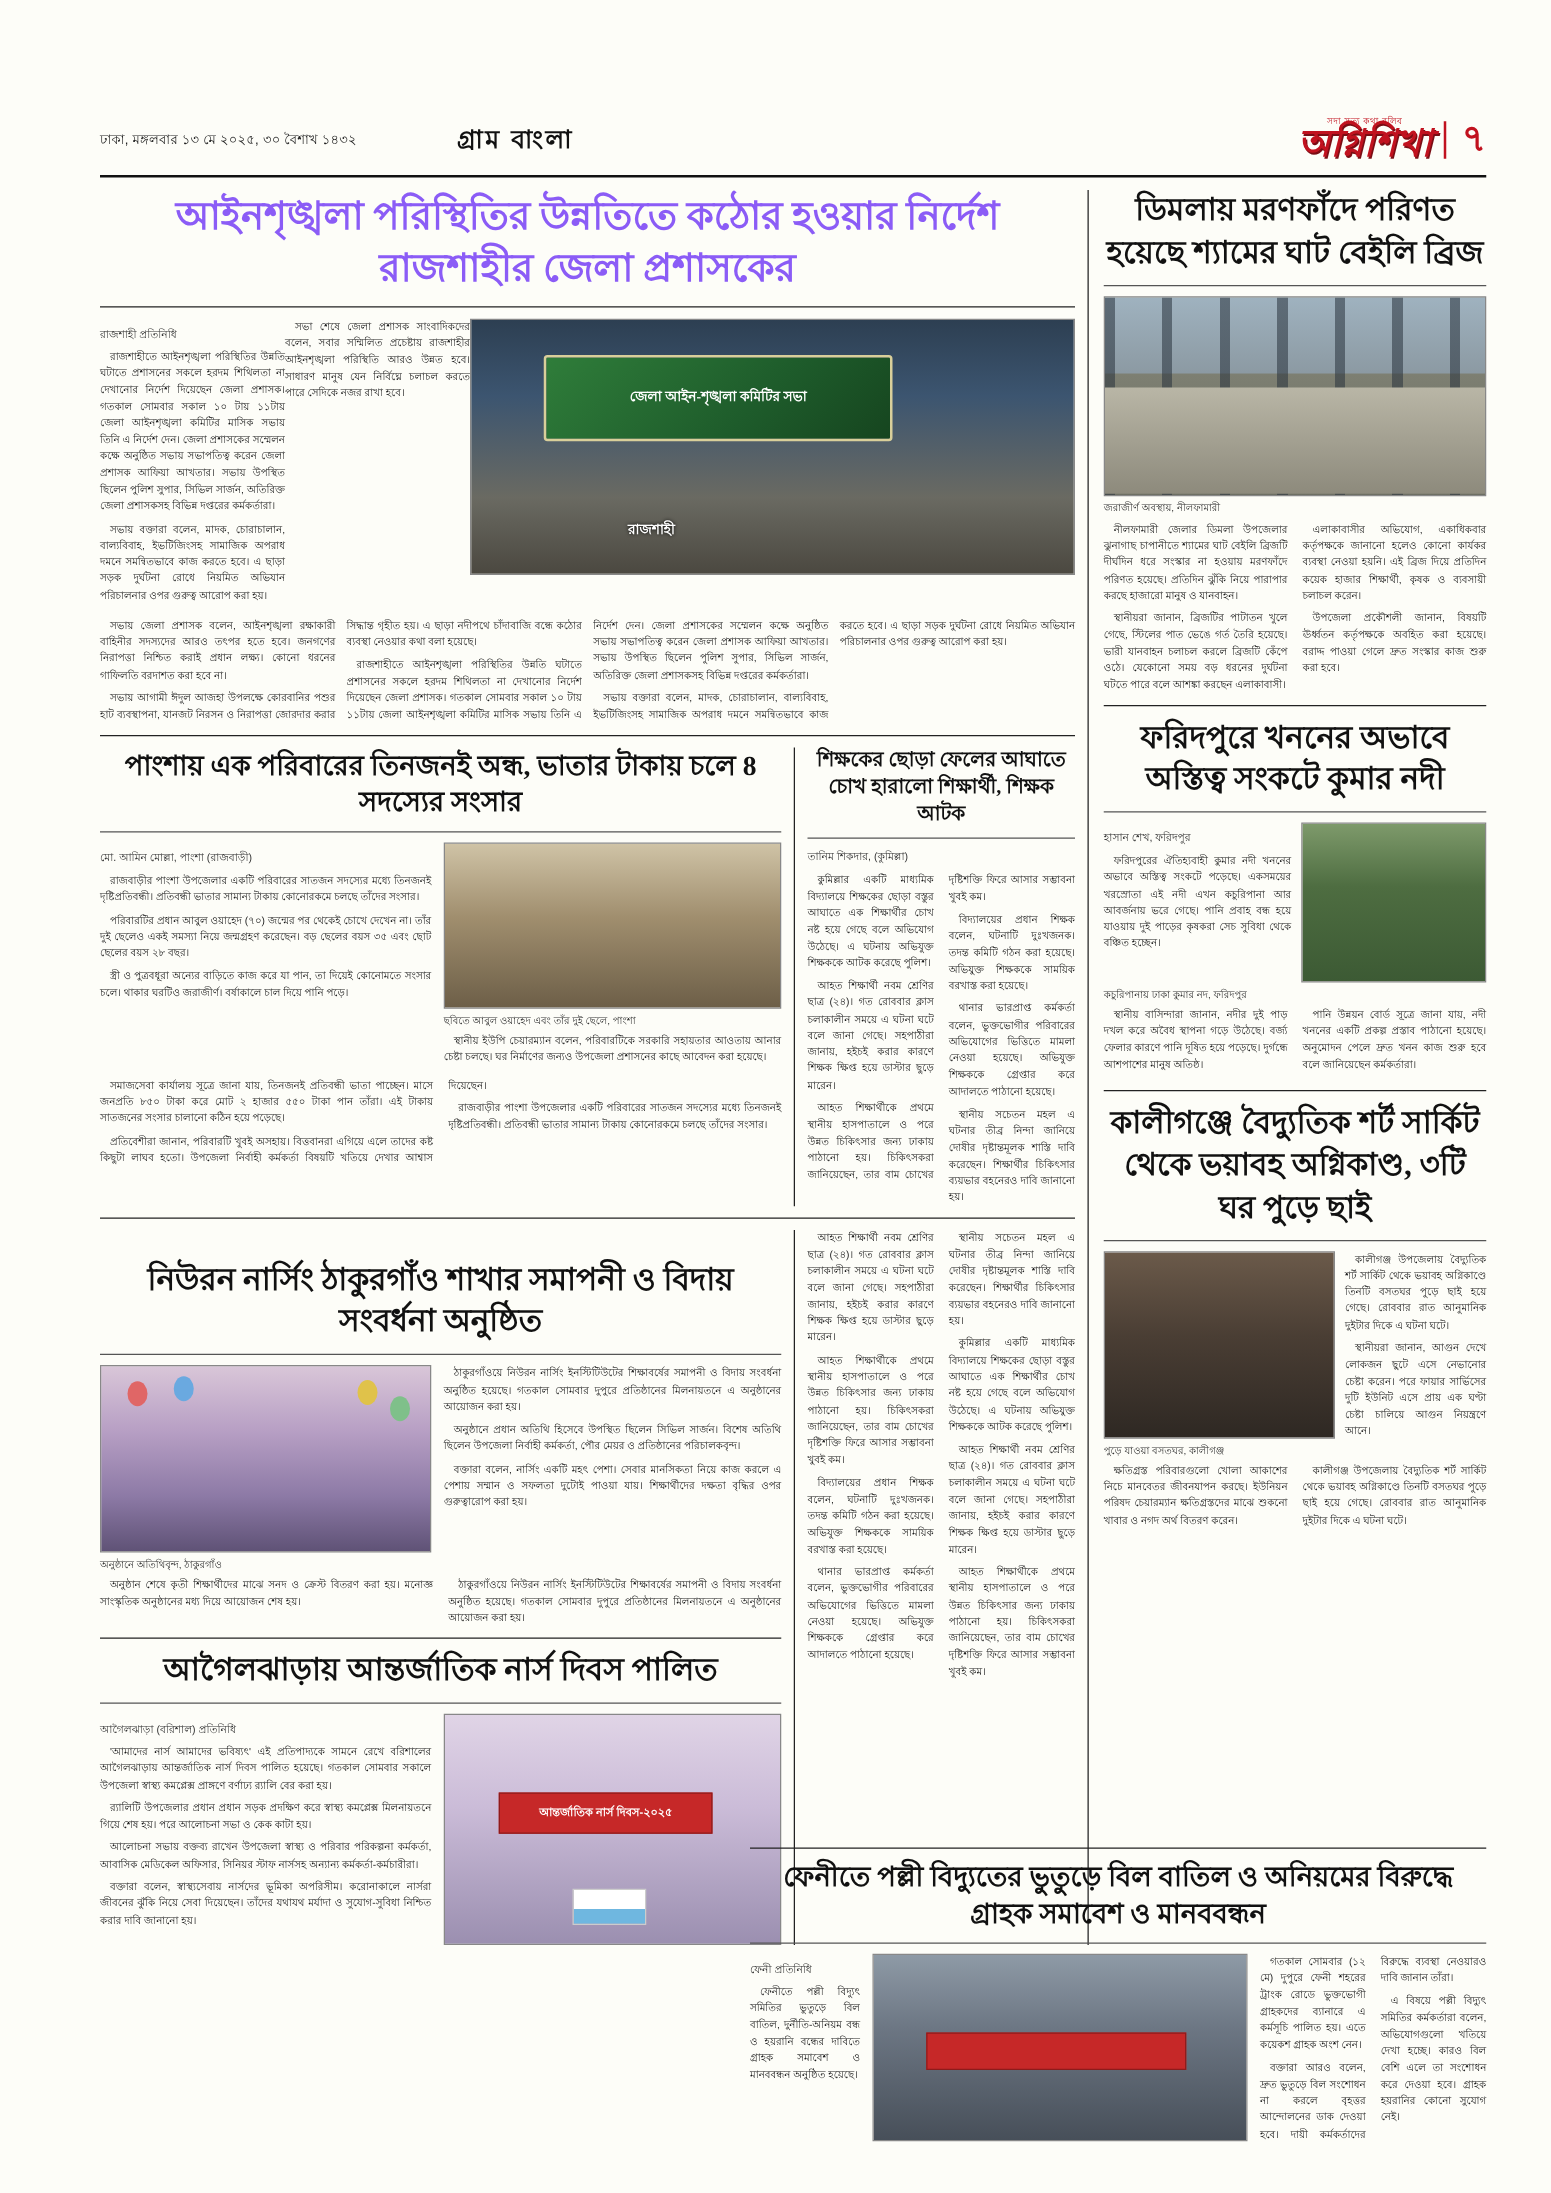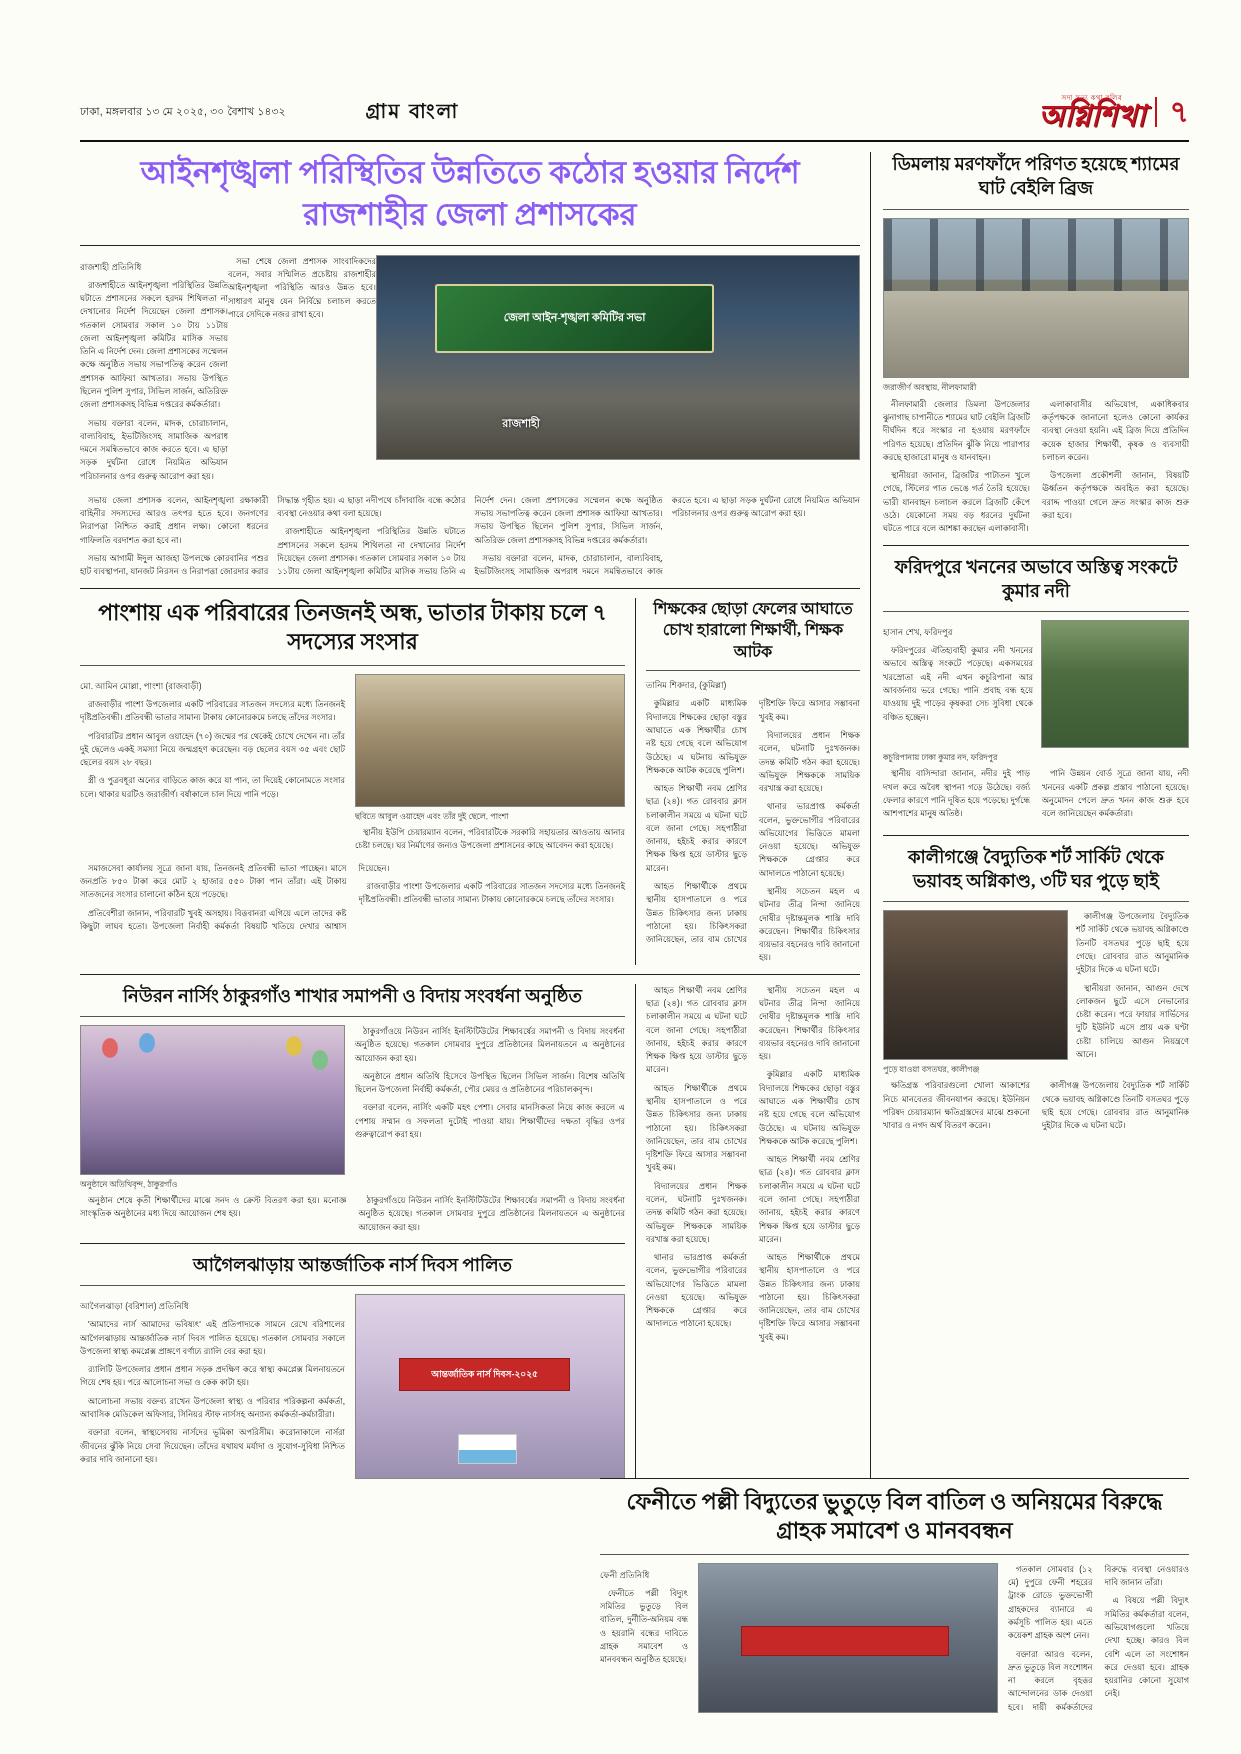--- a/index.html
+++ b/index.html
@@ -51,21 +51,21 @@
   .col-right { width: 347px; padding-left: 12px; border-left: 1px solid #222; }
   .rule-thin { border-top: 1px solid #555; margin: 8px 0; }
 
   .headline {
     font-family:"Liberation Serif", serif;
     font-weight: bold; color:#8b5cf6; text-align:center;
     line-height: 1.35;
   }
   .h-xl { font-size: 31px; }
   .h-lg { font-size: 22px; }
-  .h-md { font-size: 18px; font-family: Liberation Serif, serif; }
+  .h-md { font-size: 25px; font-family: Liberation Serif, serif; }
   .h-sm { font-size: 16px; }
   .h-black { color:#111; }
 
   .byline { font-size:8.5px; color:#333; margin: 6px 0 4px 0; }
   .caption { font-size:8px; color:#333; line-height:1.4; margin-top:4px; }
 
   .body-text {
     font-size: 8.2px; line-height: 1.62; text-align: justify;
     color:#1a1a1a; hyphens:auto;
   }
@@ -173,21 +173,21 @@
           <p>সভায় আগামী ঈদুল আজহা উপলক্ষে কোরবানির পশুর হাট ব্যবস্থাপনা, যানজট নিরসন ও নিরাপত্তা জোরদার করার সিদ্ধান্ত গৃহীত হয়। এ ছাড়া নদীপথে চাঁদাবাজি বন্ধে কঠোর ব্যবস্থা নেওয়ার কথা বলা হয়েছে।</p>
           <p>রাজশাহীতে আইনশৃঙ্খলা পরিস্থিতির উন্নতি ঘটাতে প্রশাসনের সকলে হরদম শিথিলতা না দেখানোর নির্দেশ দিয়েছেন জেলা প্রশাসক। গতকাল সোমবার সকাল ১০ টায় ১১টায় জেলা আইনশৃঙ্খলা কমিটির মাসিক সভায় তিনি এ নির্দেশ দেন। জেলা প্রশাসকের সম্মেলন কক্ষে অনুষ্ঠিত সভায় সভাপতিত্ব করেন জেলা প্রশাসক আফিয়া আখতার। সভায় উপস্থিত ছিলেন পুলিশ সুপার, সিভিল সার্জন, অতিরিক্ত জেলা প্রশাসকসহ বিভিন্ন দপ্তরের কর্মকর্তারা।</p>
           <p>সভায় বক্তারা বলেন, মাদক, চোরাচালান, বাল্যবিবাহ, ইভটিজিংসহ সামাজিক অপরাধ দমনে সমন্বিতভাবে কাজ করতে হবে। এ ছাড়া সড়ক দুর্ঘটনা রোধে নিয়মিত অভিযান পরিচালনার ওপর গুরুত্ব আরোপ করা হয়।</p>
         </div>
       </div>
 
       <div class="sep-h"></div>
 
       <div style="display:flex; gap:10px;">
         <div style="width:545px;">
-          <div class="headline h-lg h-black">পাংশায় এক পরিবারের তিনজনই অন্ধ, ভাতার টাকায় চলে ৭ সদস্যের সংসার</div>
+          <div class="headline h-lg h-black">পাংশায় এক পরিবারের তিনজনই অন্ধ, ভাতার টাকায় চলে 8 সদস্যের সংসার</div>
           <div class="rule-thin"></div>
           <div style="display:flex; gap:10px;">
             <div style="width:265px;">
               <div class="byline">মো. আমিন মোল্লা, পাংশা (রাজবাড়ী)</div>
               <div class="body-text">
                 <p>রাজবাড়ীর পাংশা উপজেলার একটি পরিবারের সাতজন সদস্যের মধ্যে তিনজনই দৃষ্টিপ্রতিবন্ধী। প্রতিবন্ধী ভাতার সামান্য টাকায় কোনোরকমে চলছে তাঁদের সংসার।</p>
                 <p>পরিবারটির প্রধান আবুল ওয়াহেদ (৭০) জন্মের পর থেকেই চোখে দেখেন না। তাঁর দুই ছেলেও একই সমস্যা নিয়ে জন্মগ্রহণ করেছেন। বড় ছেলের বয়স ৩৫ এবং ছোট ছেলের বয়স ২৮ বছর।</p>
                 <p>স্ত্রী ও পুত্রবধূরা অন্যের বাড়িতে কাজ করে যা পান, তা দিয়েই কোনোমতে সংসার চলে। থাকার ঘরটিও জরাজীর্ণ। বর্ষাকালে চাল দিয়ে পানি পড়ে।</p>
               </div>
             </div>
@@ -217,21 +217,21 @@
             <p>বিদ্যালয়ের প্রধান শিক্ষক বলেন, ঘটনাটি দুঃখজনক। তদন্ত কমিটি গঠন করা হয়েছে। অভিযুক্ত শিক্ষককে সাময়িক বরখাস্ত করা হয়েছে।</p>
             <p>থানার ভারপ্রাপ্ত কর্মকর্তা বলেন, ভুক্তভোগীর পরিবারের অভিযোগের ভিত্তিতে মামলা নেওয়া হয়েছে। অভিযুক্ত শিক্ষককে গ্রেপ্তার করে আদালতে পাঠানো হয়েছে।</p>
             <p>স্থানীয় সচেতন মহল এ ঘটনার তীব্র নিন্দা জানিয়ে দোষীর দৃষ্টান্তমূলক শাস্তি দাবি করেছেন। শিক্ষার্থীর চিকিৎসার ব্যয়ভার বহনেরও দাবি জানানো হয়।</p>
           </div>
         </div>
       </div>
 
       <div class="sep-h"></div>
 
       <div style="display:flex; gap:10px;">
-        <div style="width:545px;">
+        <div style="width:545px;margin-top:24px;">
 
           <div>
             <div class="headline h-md h-black">নিউরন নার্সিং ঠাকুরগাঁও শাখার সমাপনী ও বিদায় সংবর্ধনা অনুষ্ঠিত</div>
             <div class="rule-thin"></div>
             <div style="display:flex; gap:10px;">
               <div style="width:265px;">
                 <div class="photo party" style="width:100%; height:150px;">
                   <div class="ph-balloon" style="left:8%; top:8%; background:#e06666;"></div>
                   <div class="ph-balloon" style="left:22%; top:5%; background:#6aa9e0;"></div>
                   <div class="ph-balloon" style="right:16%; top:7%; background:#e0c24a;"></div>

